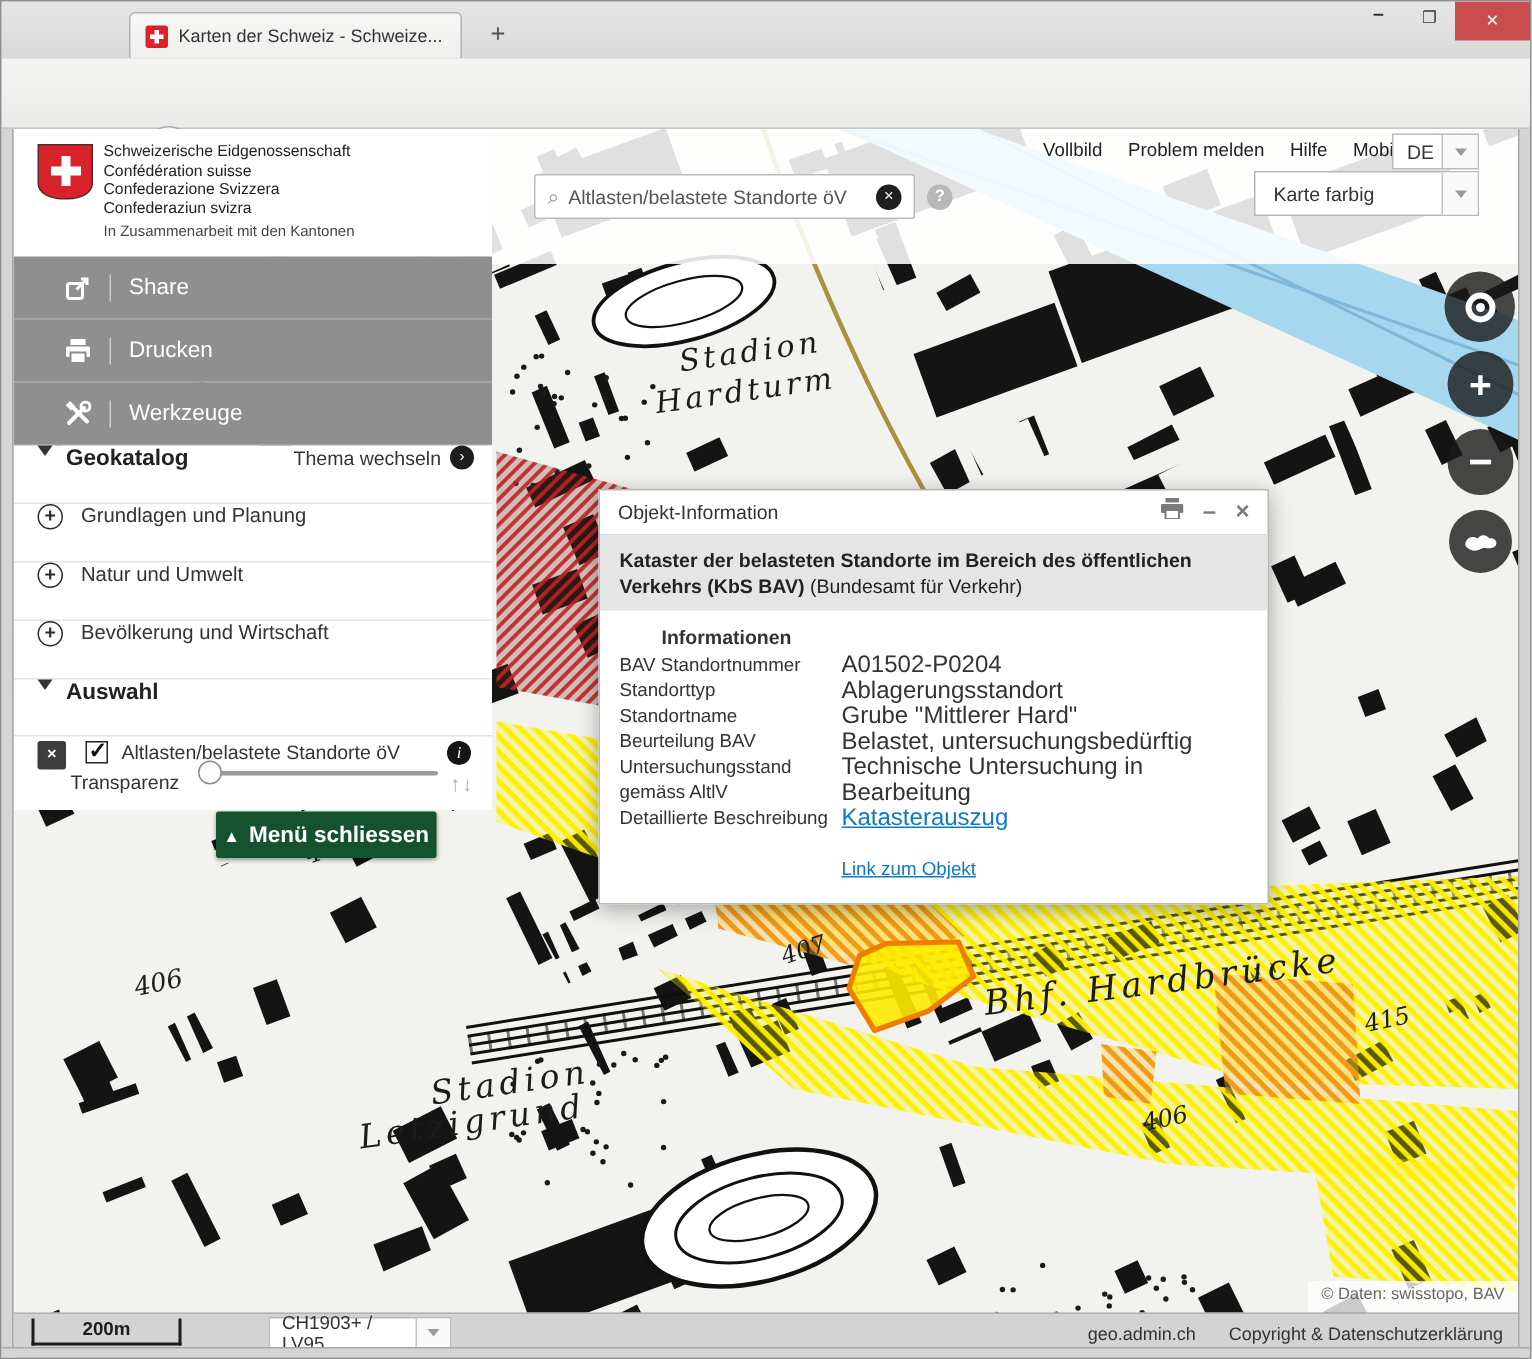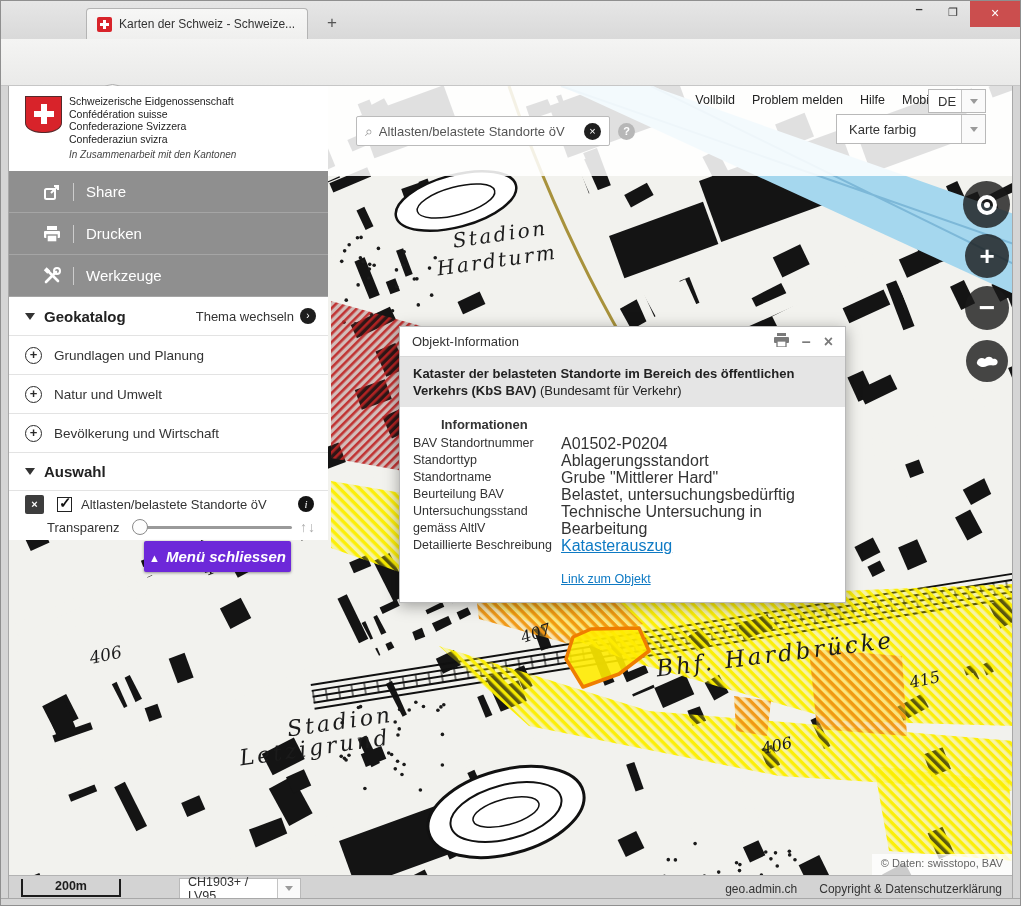--- a/index.html
+++ b/index.html
@@ -52,61 +52,61 @@
 
   .map { position:absolute; left:8px; top:0; width:1005px; height:814px; background:#f2f2ee; overflow:hidden; }
 
   
   .hdr { position:absolute; left:8px; right:8px; top:0; height:90px; background:rgba(255,255,255,0.87); z-index:10; }
   .logobox { position:absolute; left:0; top:0; width:319px; height:85px; background:#fff; }
   .shield { position:absolute; left:16px; top:10px; width:37px; height:37px; background:#d8232a; border:1px solid #55292b; border-radius:0 0 45% 45%/0 0 28% 28%; }
   .shield::before { content:""; position:absolute; left:15px; top:7px; width:6px; height:20px; background:#fff; }
   .shield::after { content:""; position:absolute; left:8px; top:14px; width:20px; height:6px; background:#fff; }
   .logolines { position:absolute; left:60px; top:9px; font-size:10.5px; color:#222; line-height:12.5px; }
-  .logosub { position:absolute; left:60px; top:63px; font-size:10px; color:#454545;font-style:italic; }
+  .logosub { position:absolute; left:60px; top:63px; font-size:10px; color:#454545; }
   .hdr-links { position:absolute; top:7px; right:28px; display:flex; gap:17px; font-size:12.5px; color:#222; z-index:11; }
   .hdr-links span { cursor:pointer;text-align:center; }
   .selbox { position:absolute; background:#fff; border:1px solid #b9b9b9; display:flex; align-items:center; font-size:13px; color:#333; z-index:11; }
   .selbox .chev { margin-left:auto; width:24px; align-self:stretch; border-left:1px solid #c4c4c4; display:flex; align-items:center; justify-content:center; background:#fafafa; }
   .sel-lang { right:26px; top:3px; width:58px; height:24px; padding-left:9px; }
   .sel-style { right:26px; top:28px; width:150px; height:30px; padding-left:12px; }
   .srchbar { position:absolute; left:347px; top:30px; width:254px; height:30px; background:#fff; border:1px solid #bbb; border-radius:2px; display:flex; align-items:center; padding:0 8px; gap:6px; z-index:11; }
   .srchbar .smag { color:#9a9a9a; font-size:14px; }
   .srchbar input { border:none; outline:none; flex:1; min-width:0; font-size:13px; color:#555; font-family:"Liberation Sans",sans-serif; background:transparent; }
   .clearbtn { width:17px; height:17px; border-radius:50%; background:#1f1f1f; color:#fff; font-size:11px; line-height:17px; text-align:center; flex:0 0 17px; }
   .helpbtn { position:absolute; left:609px; top:37px; width:17px; height:17px; border-radius:50%; background:#b7b7b7; color:#fff; font-size:11px; font-weight:bold; line-height:17px; text-align:center; z-index:11; }
 
   
   .sidebar { position:absolute; left:8px; top:85px; width:319px; z-index:12; }
   .smenu-item { height:42px; background:#8f8f8f; border-bottom:1px solid #a5a5a5; display:flex; align-items:center; color:#fff; font-size:15px; }
   .smenu-item .mico { width:22px; margin-left:32px; display:flex; justify-content:center; }
   .smenu-item .vbar { width:1px; height:18px; background:rgba(255,255,255,0.55); margin:0 12px 0 10px; }
   .catalog { background:#fff; width:319px; }
-  .cat-row { display:flex; align-items:center; border-bottom:1px solid #e3e3e3; padding-left:16px; }
+  .cat-row { display:flex; align-items:flex-start; border-bottom:1px solid #e3e3e3; padding-left:16px; }
   .row-geo { height:39px; }
   .row-geo b { font-size:15px; color:#222; margin-left:9px; }
   .tri { width:0; height:0; border-left:5px solid transparent; border-right:5px solid transparent; border-top:7px solid #333; }
   .theme { margin-left:auto; margin-right:12px; display:flex; align-items:center; gap:6px; font-size:13px; color:#333; }
   .circ-arrow { width:16px; height:16px; border-radius:50%; background:#1d1d1d; color:#fff; font-size:10px; line-height:16px; text-align:center; }
   .row-cat { height:39px; font-size:13.5px; color:#333; gap:12px; }
   .plus-ico { width:17px; height:17px; border:1.6px solid #2a2a2a; border-radius:50%; color:#2a2a2a; font-size:13px; font-weight:bold; line-height:14px; text-align:center; flex:0 0 17px; }
   .row-ausw { height:38px; }
   .row-ausw b { font-size:15px; color:#222; margin-left:9px; }
   .row-layer { height:23px; border-bottom:none; padding-top:3px; }
   .xsq { width:19px; height:19px; background:#3d3d3d; color:#fff; font-size:11px; font-weight:bold; text-align:center; line-height:19px; border-radius:2px; }
   .cbx { width:15px; height:15px; border:1.6px solid #222; margin-left:13px; position:relative; background:#fff; }
   .cbx::after { content:"✓"; position:absolute; left:1px; top:-4px; font-size:15px; font-weight:bold; color:#111; }
   .layerlbl { font-size:13px; color:#333; margin-left:9px; }
   .info-i { margin-left:auto; margin-right:14px; width:16px; height:16px; border-radius:50%; background:#141414; color:#fff; font-size:11px; font-style:italic; font-family:"Liberation Serif",serif; text-align:center; line-height:16px; }
   .row-transp { height:26px; border-bottom:none; font-size:13px; color:#333; }
   .row-transp .tlabel { margin-left:22px; }
   .slider { position:relative; width:158px; height:3px; background:#9a9a9a; border-radius:2px; margin-left:14px; }
   .knob { position:absolute; left:-2px; top:-7px; width:16px; height:16px; border-radius:50%; background:#fdfdfd; border:1.6px solid #8a8a8a; }
   .updown { margin-left:auto; margin-right:12px; color:#adadad; font-size:14px; font-weight:bold; letter-spacing:1px; }
-  .menuclose { position:absolute; left:143px; top:455px; width:147px; height:31px; background:#6d28d9; color:#fff; font-size:15px; font-weight:bold; text-align:center; line-height:31px; z-index:12; box-shadow:0 1px 3px rgba(0,0,0,.4); border-radius:2px;font-style:italic; }
+  .menuclose { position:absolute; left:143px; top:455px; width:147px; height:31px; background:#14532d; color:#fff; font-size:15px; font-weight:bold; text-align:center; line-height:31px; z-index:12; box-shadow:0 1px 3px rgba(0,0,0,.4); border-radius:2px; }
   .menuclose .up { font-size:11px; margin-right:6px; }
 
   
   .mctl { position:absolute; border-radius:50%; background:rgba(25,25,25,0.8); color:#fff; z-index:8; display:flex; align-items:center; justify-content:center; }
   .mc1 { left:962px; top:95px; width:47px; height:47px; }
   .mc2 { left:964px; top:148px; width:44px; height:44px; font-size:26px; font-weight:bold; }
   .mc3 { left:964px; top:200px; width:44px; height:44px; font-size:28px; font-weight:bold; }
   .mc4 { left:965px; top:254px; width:42px; height:42px; }
   .locring { width:20px; height:20px; border:4px solid #fff; border-radius:50%; position:relative; }
   .locring::after { content:""; position:absolute; left:3px; top:3px; width:6px; height:6px; background:#fff; border-radius:50%; }

